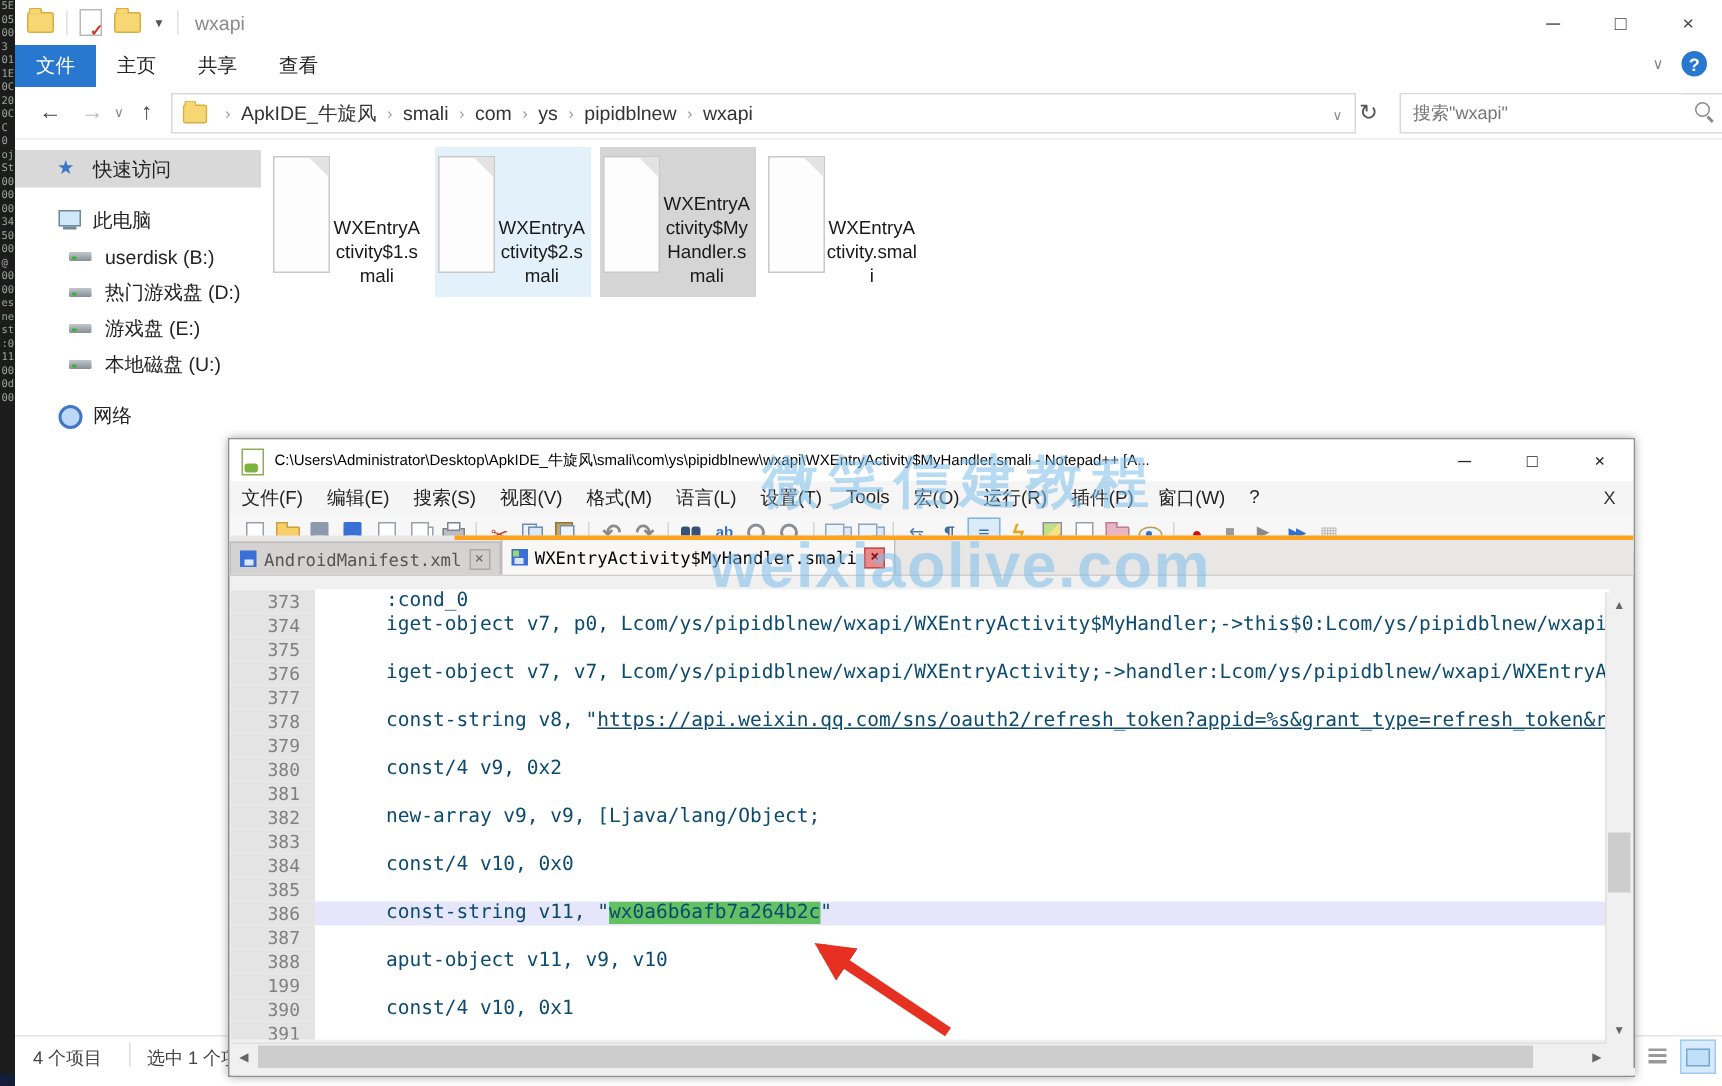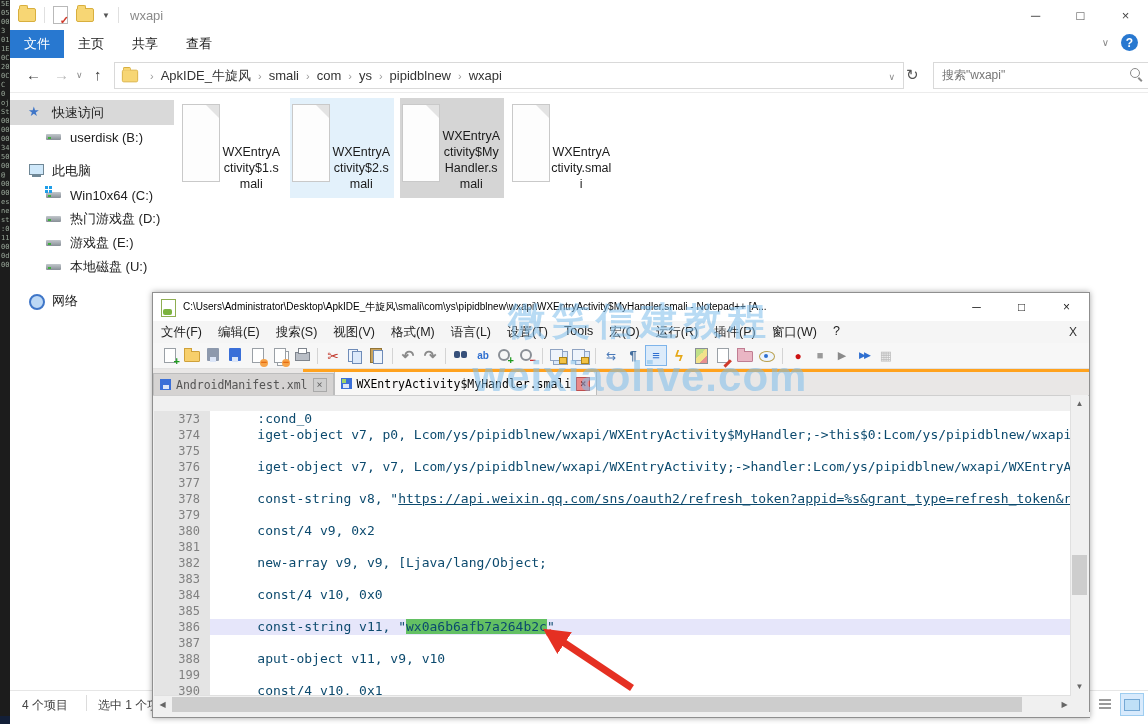--- a/index.html
+++ b/index.html
@@ -44,21 +44,21 @@
   .crumb-sep{color:#9a9a9a;font-size:11px;padding:0 7px;}
   #addr-chevron{position:absolute;right:8px;color:#888;font-size:9px;top:9px;}
   #refresh-btn{position:absolute;left:896px;top:8px;font-size:15px;color:#555;}
   #search-box{position:absolute;left:923px;top:4px;width:214px;height:25px;border:1px solid #d9d9d9;}
   #search-box input{width:178px;height:21px;border:none;outline:none;font-size:12px;color:#777;padding-left:8px;
                     font-family:"Liberation Sans",sans-serif;}
   .magnifier{position:absolute;right:8px;top:5px;width:8px;height:8px;border:1.5px solid #8a8a8a;border-radius:50%;}
   .magnifier::after{content:"";position:absolute;left:8px;top:8px;width:5px;height:1.5px;background:#8a8a8a;transform:rotate(45deg);transform-origin:0 0;}
   
   #sidebar{left:0;top:100px;width:164px;}
-  .sb-row{display:flex;align-items:center;height:25px;padding-left:18px;font-size:13px;color:#222;}
+  .sb-row{display:flex;align-items:center;height:25px;padding-left:28px;font-size:13px;color:#222;}
   .sb-row.ind{padding-left:36px;height:24px;}
   .sb-row.sel{background:#d9d9d9;}
   .sb-row.gap{margin-top:9px;}
   .sb-ico{width:18px;height:16px;margin-right:6px;position:relative;display:inline-block;}
   .sb-ico.pin-star::before{content:"★";color:#3f76c8;font-size:13px;position:absolute;top:-1px;}
   .sb-ico.pc::before{content:"";position:absolute;left:1px;top:1px;width:13px;height:9px;border:1px solid #6f8796;background:#cfe8fa;}
   .sb-ico.pc::after{content:"";position:absolute;left:4px;top:12px;width:9px;height:2px;background:#6f8796;}
   .sb-ico.drive::before,.sb-ico.drive-win::before{content:"";position:absolute;left:0;top:5px;width:15px;height:6px;border-radius:1px;
       background:linear-gradient(#c2c7cc,#878e96);}
   .sb-ico.drive::after,.sb-ico.drive-win::after{content:"";position:absolute;left:2px;top:8px;width:3px;height:1.5px;background:#3fae3f;}
@@ -139,32 +139,32 @@
       background:linear-gradient(135deg,#bfe089 0 40%,#f2e28a 40% 70%,#e89090 70%);}
   .tb-pen::after{content:"";position:absolute;right:1px;bottom:1px;width:9px;height:2.5px;background:#d03a2b;transform:rotate(-45deg);}
   .tb-eye::before{content:"";position:absolute;left:2px;top:5px;width:14px;height:9px;border:1.5px solid #b9a04e;border-radius:50%;background:#eef4fc;}
   .tb-eye::after{content:"";position:absolute;left:7px;top:8px;width:4px;height:4px;border-radius:50%;background:#2f6fd0;}
   .tb-rec i{color:#cc1111;font-size:12px;}
   .tb-stop i{color:#9a9a9a;font-size:11px;}
   .tb-play i{color:#8a8a8a;font-size:11px;}
   .tb-playm i{color:#2f6fd0;font-size:9px;letter-spacing:-2px;}
   .tb-msave i{color:#bdbdbd;font-size:13px;}
   
-  #np-tabbar{left:0;top:76px;width:100%;height:26px;background:#e9e7e6;border-bottom:1px solid #cfcfcf;display:flex;align-items:flex-end;position:absolute;}
+  #np-tabbar{left:0;top:64px;width:100%;height:26px;background:#e9e7e6;border-bottom:1px solid #cfcfcf;display:flex;align-items:flex-end;position:absolute;}
   #orange-strip{position:absolute;left:150px;top:0;right:0;height:3px;background:#ffa21e;}
   .ntab{height:22px;display:flex;align-items:center;padding:0 6px;font-family:"DejaVu Sans Mono",monospace;
         font-size:11.5px;color:#555;background:#d5d3d2;border:1px solid #bdbdbd;border-bottom:none;gap:5px;box-sizing:border-box;}
   .ntab.active{background:#f8f7f6;color:#000;height:23px;border-top:none;}
   .tab-floppy{width:11px;height:11px;background:#3a6fd8;position:relative;display:inline-block;}
   .tab-floppy::after{content:"";position:absolute;left:2.5px;bottom:1px;width:6px;height:4px;background:#dce6f8;}
   .ntab.active .tab-floppy::before{content:"";position:absolute;left:1px;top:1px;width:4px;height:4px;background:#9fd468;}
   .tab-x{width:12px;height:12px;font-size:10px;line-height:11px;text-align:center;background:#cfcfcf;border:1px solid #a9a9a9;color:#666;}
   .ntab.active .tab-x{background:#ea8a8a;border-color:#bf4d4d;color:#7c1010;font-weight:bold;}
   
-  #np-editor{left:1px;top:118px;width:919px;height:300px;background:#fff;overflow:hidden;position:absolute;}
+  #np-editor{left:1px;top:100px;width:919px;height:300px;background:#fff;overflow:hidden;position:absolute;}
   .cline{display:flex;height:16px;}
   .lnum{width:46px;background:#e4e4e4;color:#7f7f7f;font-family:"DejaVu Sans Mono",monospace;font-size:12px;
         text-align:right;padding-right:10px;line-height:16px;flex-shrink:0;}
   .ltext{flex:1;font-family:"DejaVu Sans Mono",monospace;font-size:13px;line-height:16px;color:#0c4a6e;
          white-space:pre;padding-left:16px;overflow:hidden;}
   .cline.current .ltext{background:#e6e6fa;}
   .ltext .url{text-decoration:underline;}
   .ltext .hl{background:#63c063;}
   
   #np-vscroll{position:absolute;right:1px;top:102px;width:17px;height:300px;background:#f0f0f0;border-left:1px solid #e0e0e0;}
@@ -295,36 +295,30 @@
     </div>
   </div>
 
   <div class="abs" id="sidebar">
 
       <div class="sb-row sel">
         <span class="sb-ico pin-star"><span class="winflag"></span></span>
         <span>快速访问</span>
       </div>
 
+      <div class="sb-row gap">
+        <span class="sb-ico pc"><span class="winflag"></span></span>
+        <span>此电脑</span>
+      </div>
+
       <div class="sb-row ind">
         <span class="sb-ico drive"><span class="winflag"></span></span>
         <span>userdisk (B:)</span>
       </div>
 
-      <div class="sb-row gap">
-        <span class="sb-ico pc"><span class="winflag"></span></span>
-        <span>此电脑</span>
-      </div>
-
-      <div class="sb-row ind">
-        <span class="sb-ico drive-win">
-          <span class="winflag"></span>
-        </span>
-        <span>Win10x64 (C:)</span>
-      </div>
 
       <div class="sb-row ind">
         <span class="sb-ico drive"><span class="winflag"></span></span>
         <span>热门游戏盘 (D:)</span>
       </div>
 
       <div class="sb-row ind">
         <span class="sb-ico drive"><span class="winflag"></span></span>
         <span>游戏盘 (E:)</span>
       </div>

